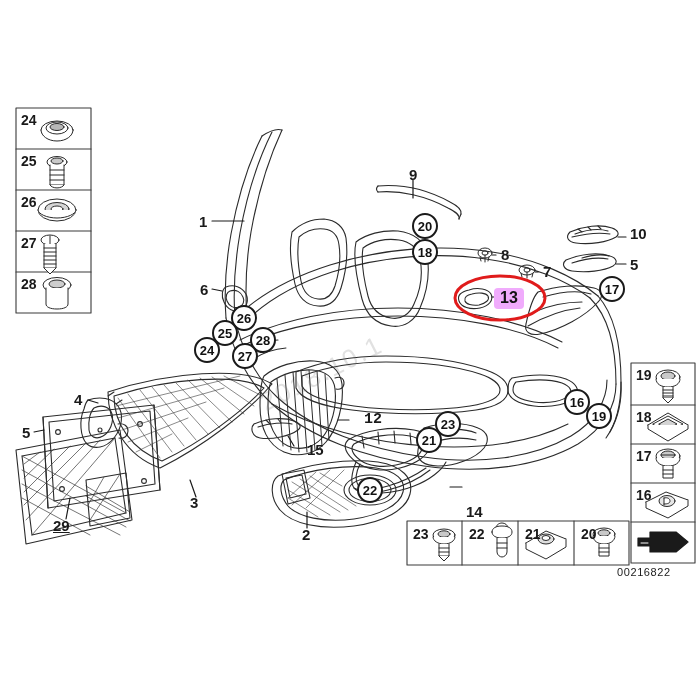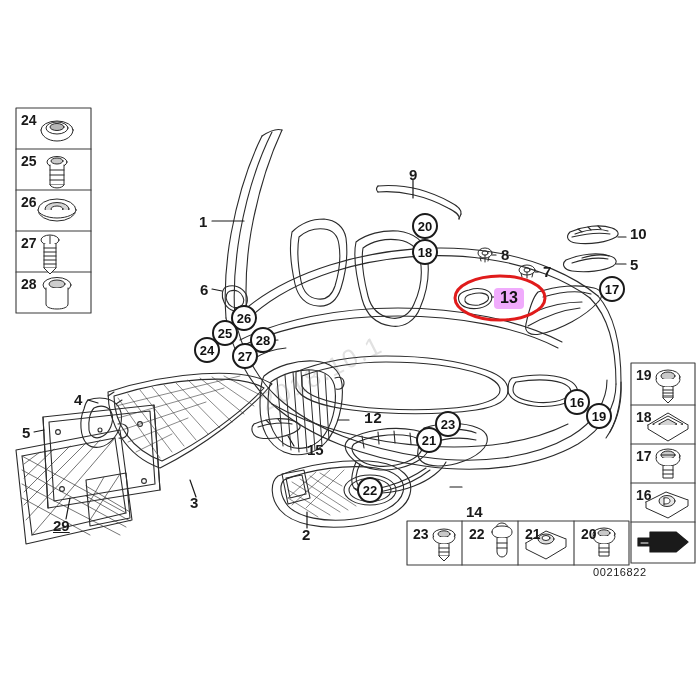--- a/index.html
+++ b/index.html
@@ -479,15 +479,15 @@
   <div class="lbl legend-num" style="left:636px; top:368px;">19</div>
   <div class="lbl legend-num" style="left:636px; top:410px;">18</div>
   <div class="lbl legend-num" style="left:636px; top:449px;">17</div>
   <div class="lbl legend-num" style="left:636px; top:488px;">16</div>
 
   <div class="lbl legend-num" style="left:413px; top:527px;">23</div>
   <div class="lbl legend-num" style="left:469px; top:527px;">22</div>
   <div class="lbl legend-num" style="left:525px; top:527px;">21</div>
   <div class="lbl legend-num" style="left:581px; top:527px;">20</div>
 
-  <div id="diagram-id" style="left:593px; top:566px;">00216822</div>
+  <div id="diagram-id" style="left:617px; top:566px;">00216822</div>
 
 </div>
 
 </body></html>

